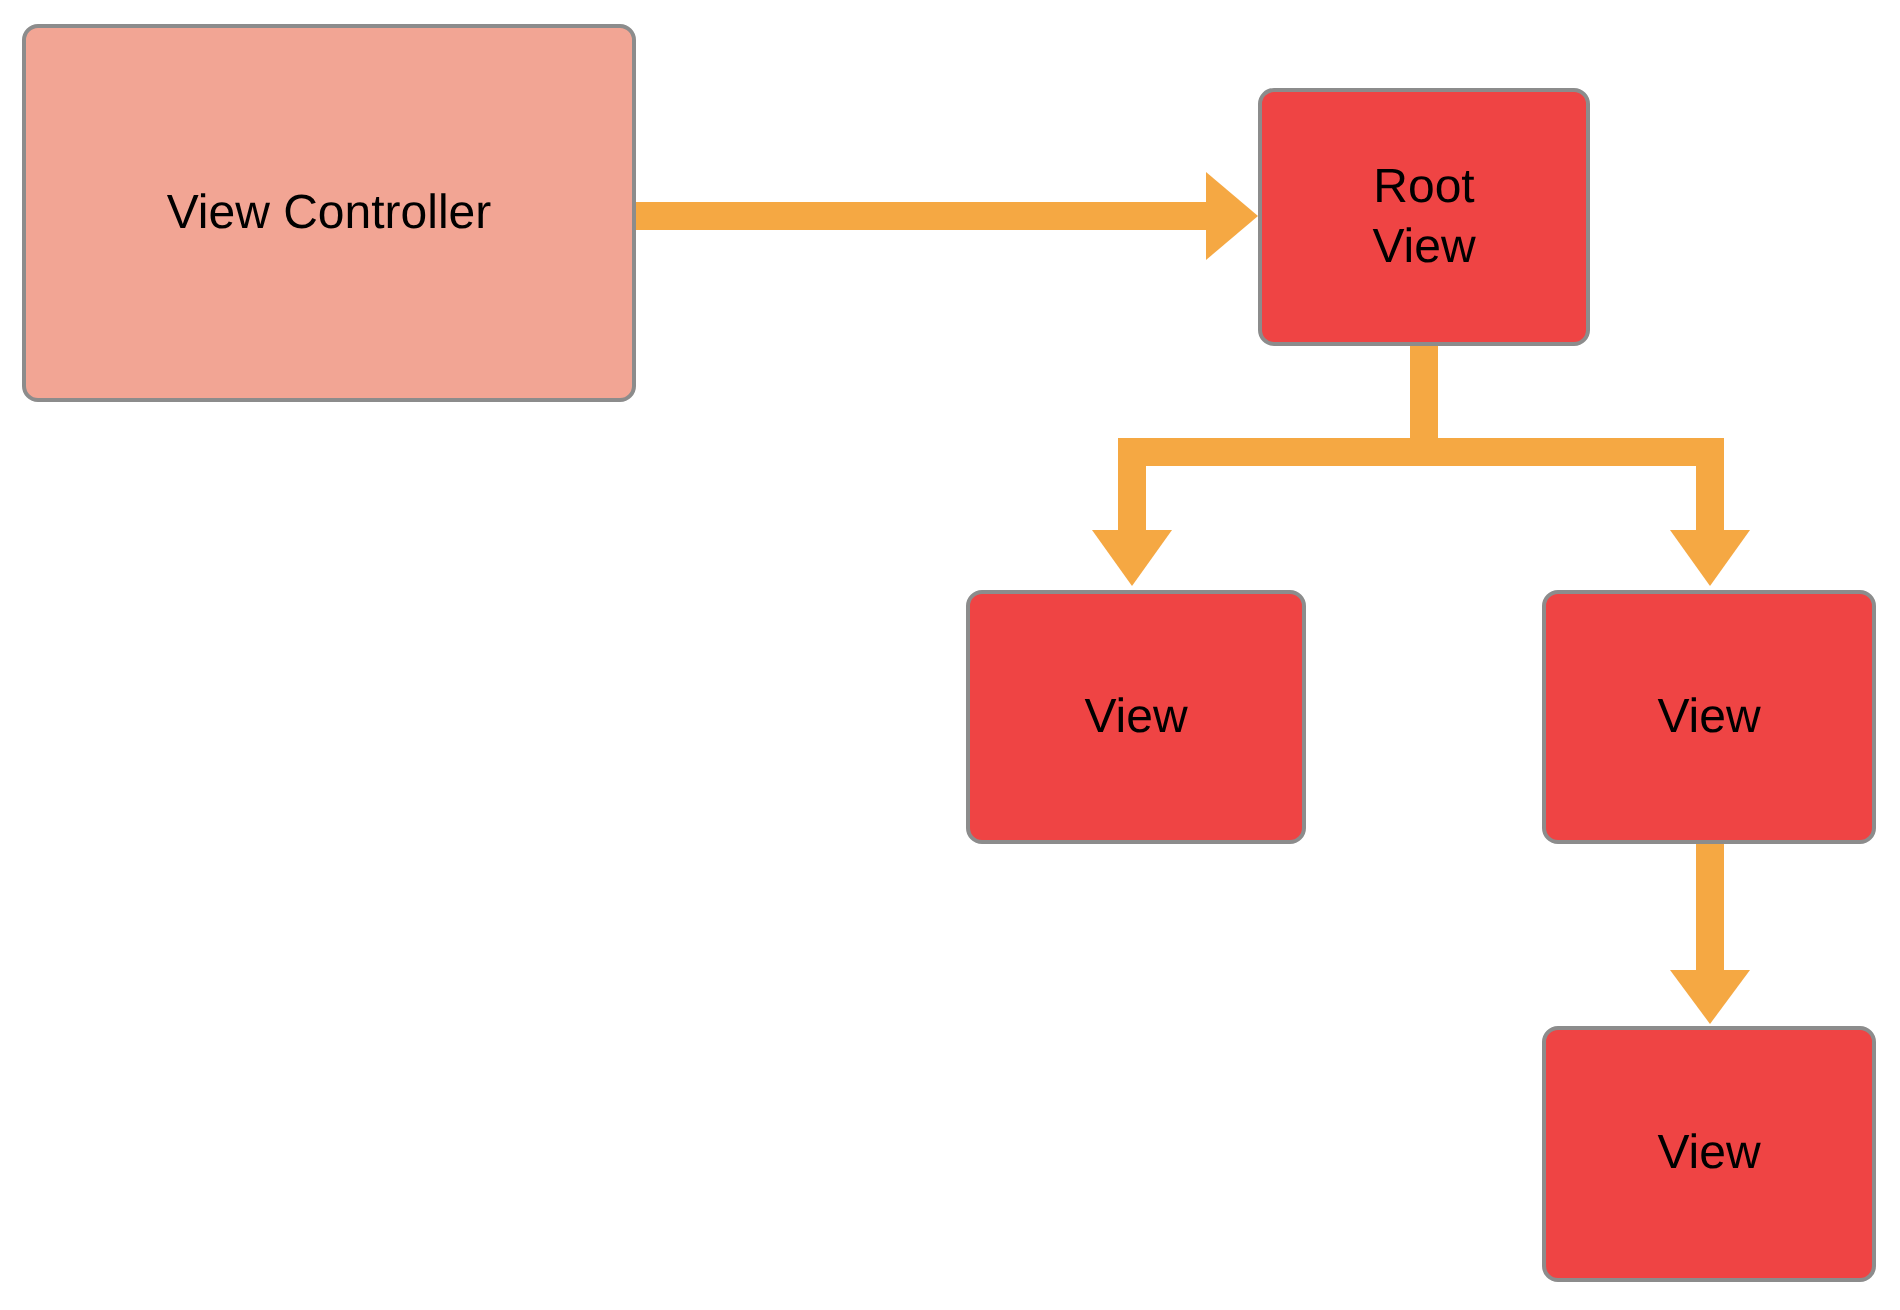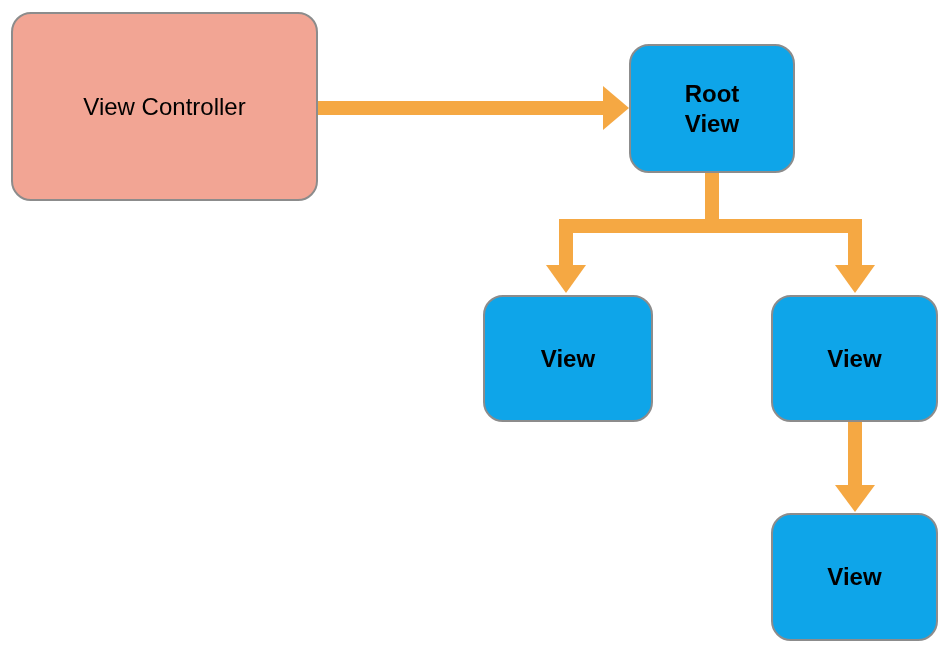--- a/index.html
+++ b/index.html
@@ -19,36 +19,35 @@
     position: absolute;
     left: 0;
     top: 0;
     width: 950px;
     height: 655px;
   }
   .node {
     position: absolute;
     box-sizing: border-box;
     border: 2px solid #8c8c8c;
-    border-radius: 20px;
+    border-radius: 8px;
     display: flex;
     align-items: center;
     justify-content: center;
     text-align: center;
     font-size: 24px;
     line-height: 1.25;
     color: #000000;
   }
   .node-controller {
     background: #f2a594;
     left: 11px;  top: 12px;  width: 307px; height: 189px;
   }
   .node-view {
-    background: #0ea5e9;
-    font-weight: bold;
+    background: #ef4444;
   }
   .node-root-view   { left: 629px; top: 44px;  width: 166px; height: 129px; }
   .node-view-left   { left: 483px; top: 295px; width: 170px; height: 127px; }
   .node-view-right  { left: 771px; top: 295px; width: 167px; height: 127px; }
   .node-view-bottom { left: 771px; top: 513px; width: 167px; height: 128px; }
   .node-label {
     display: inline-block;
   }
   .node-root-view .node-label {
     max-width: 70px; 

